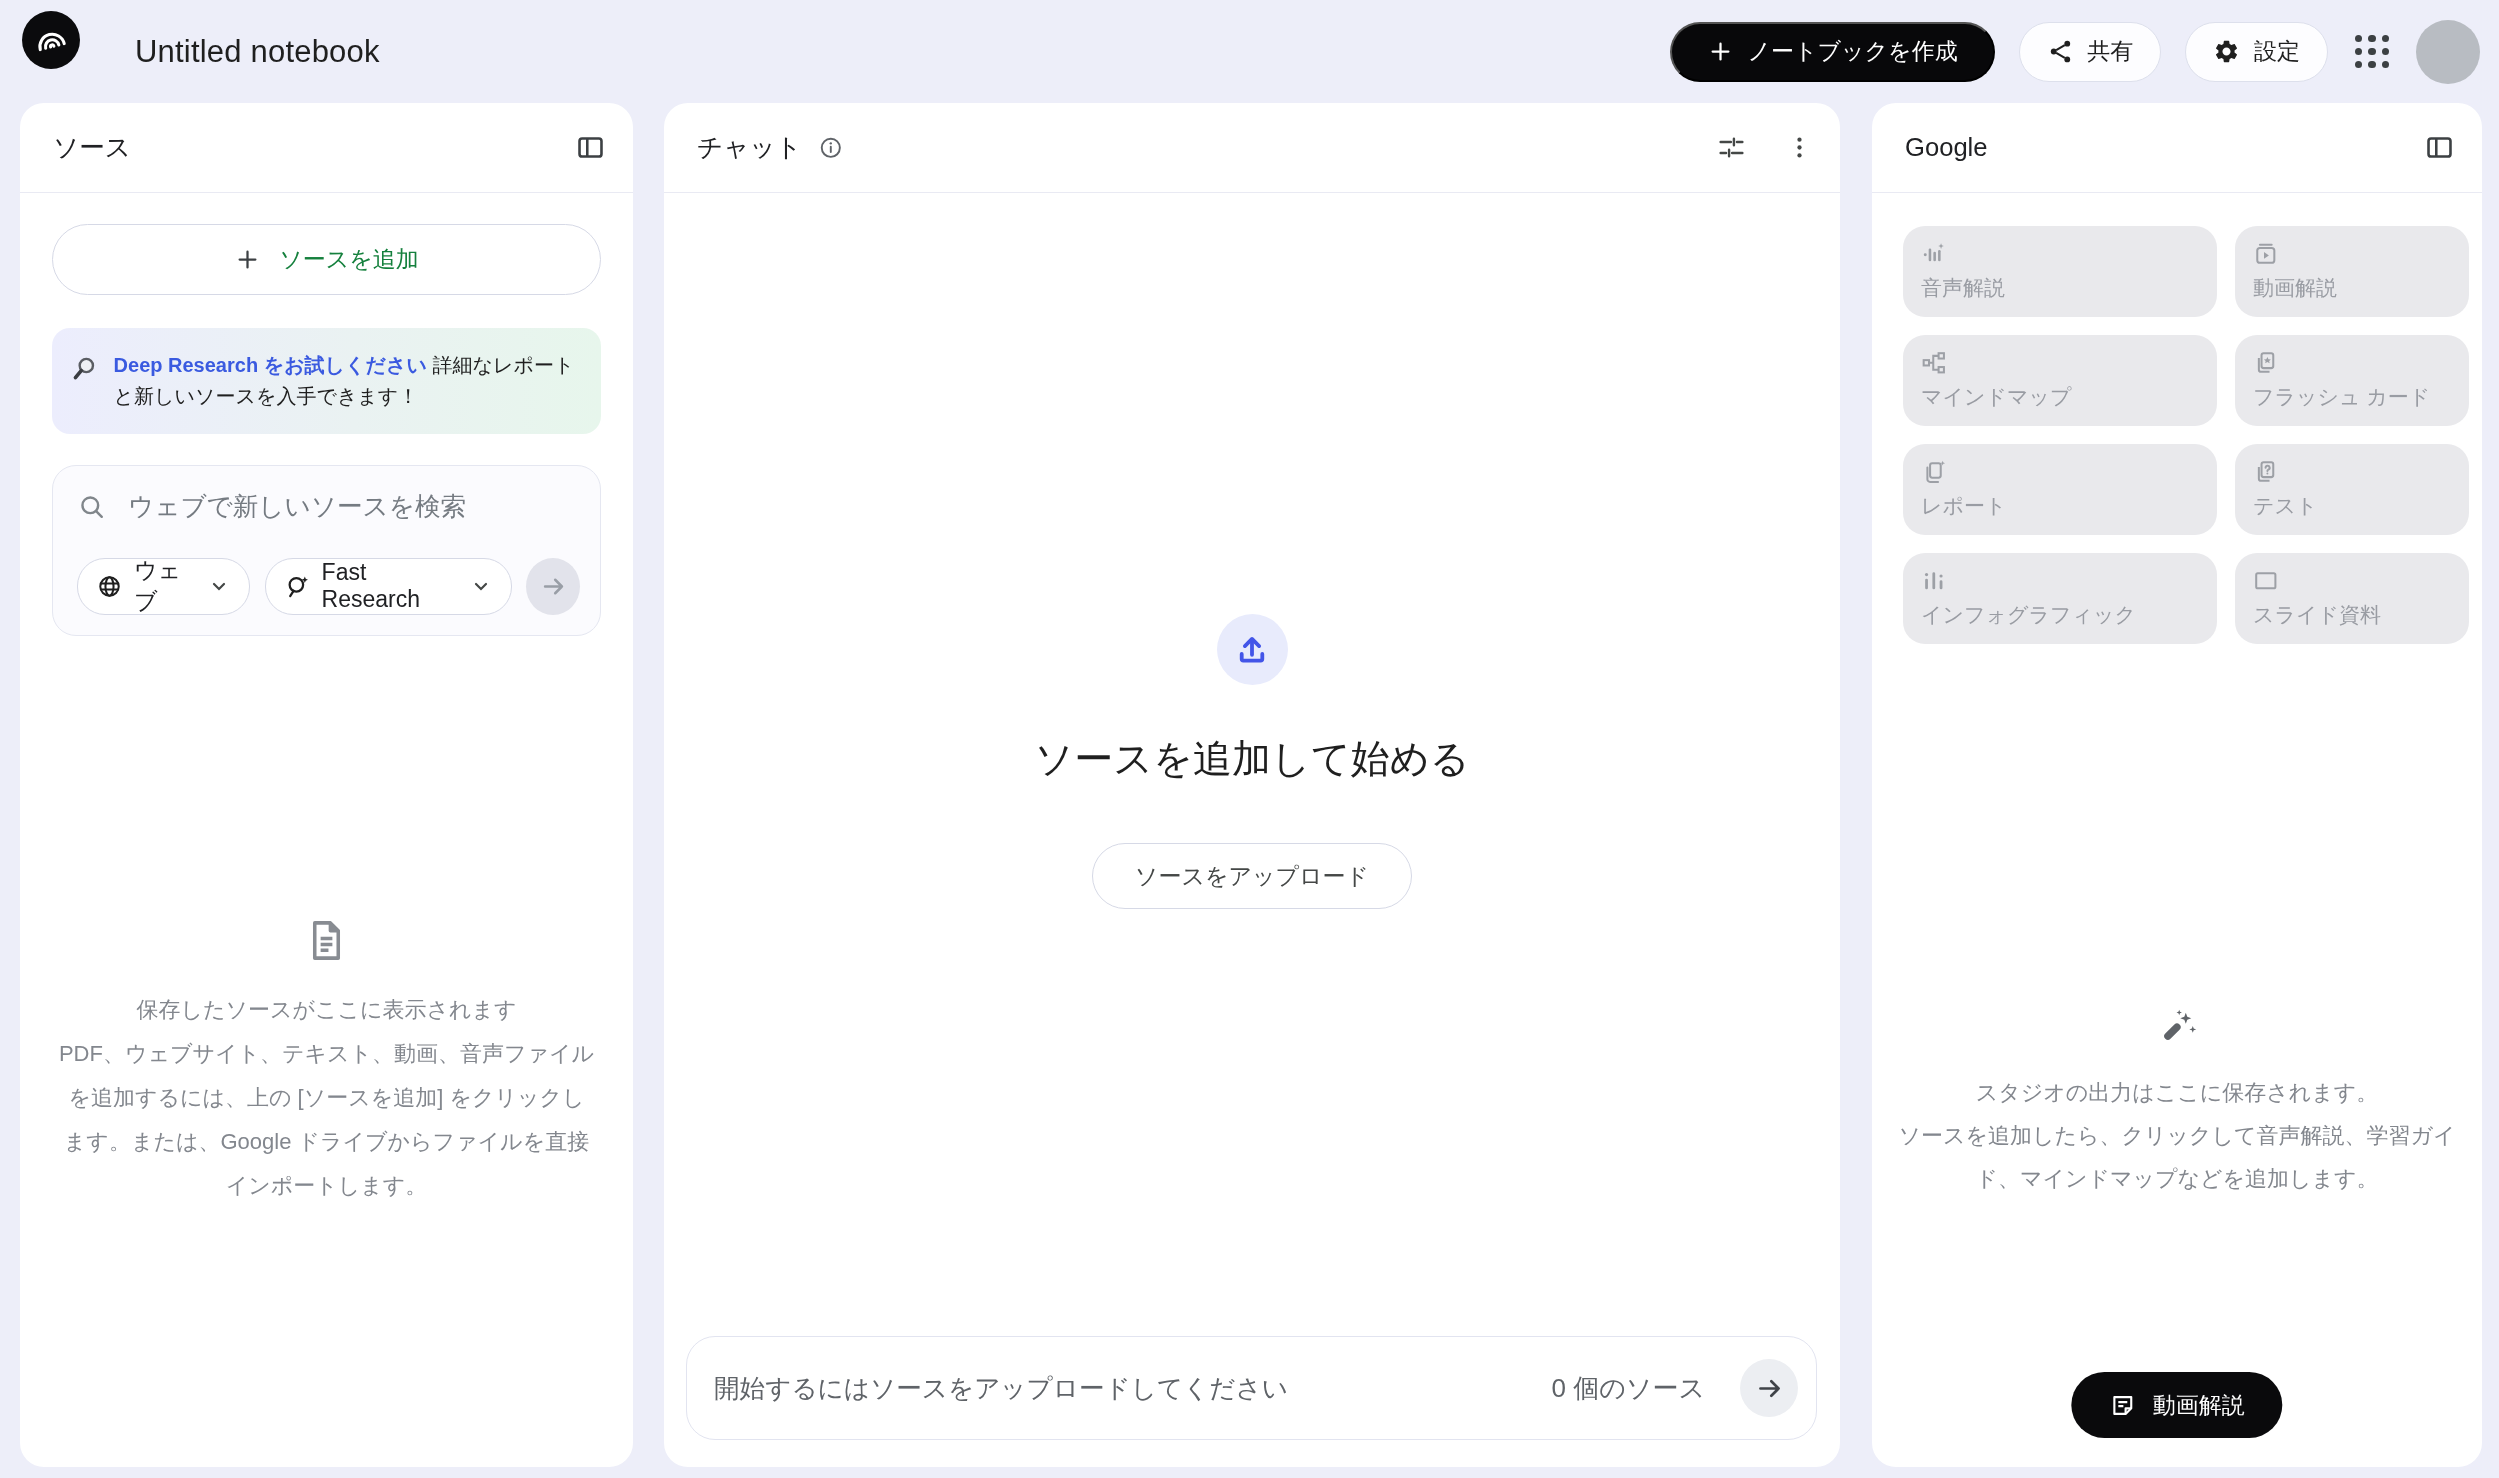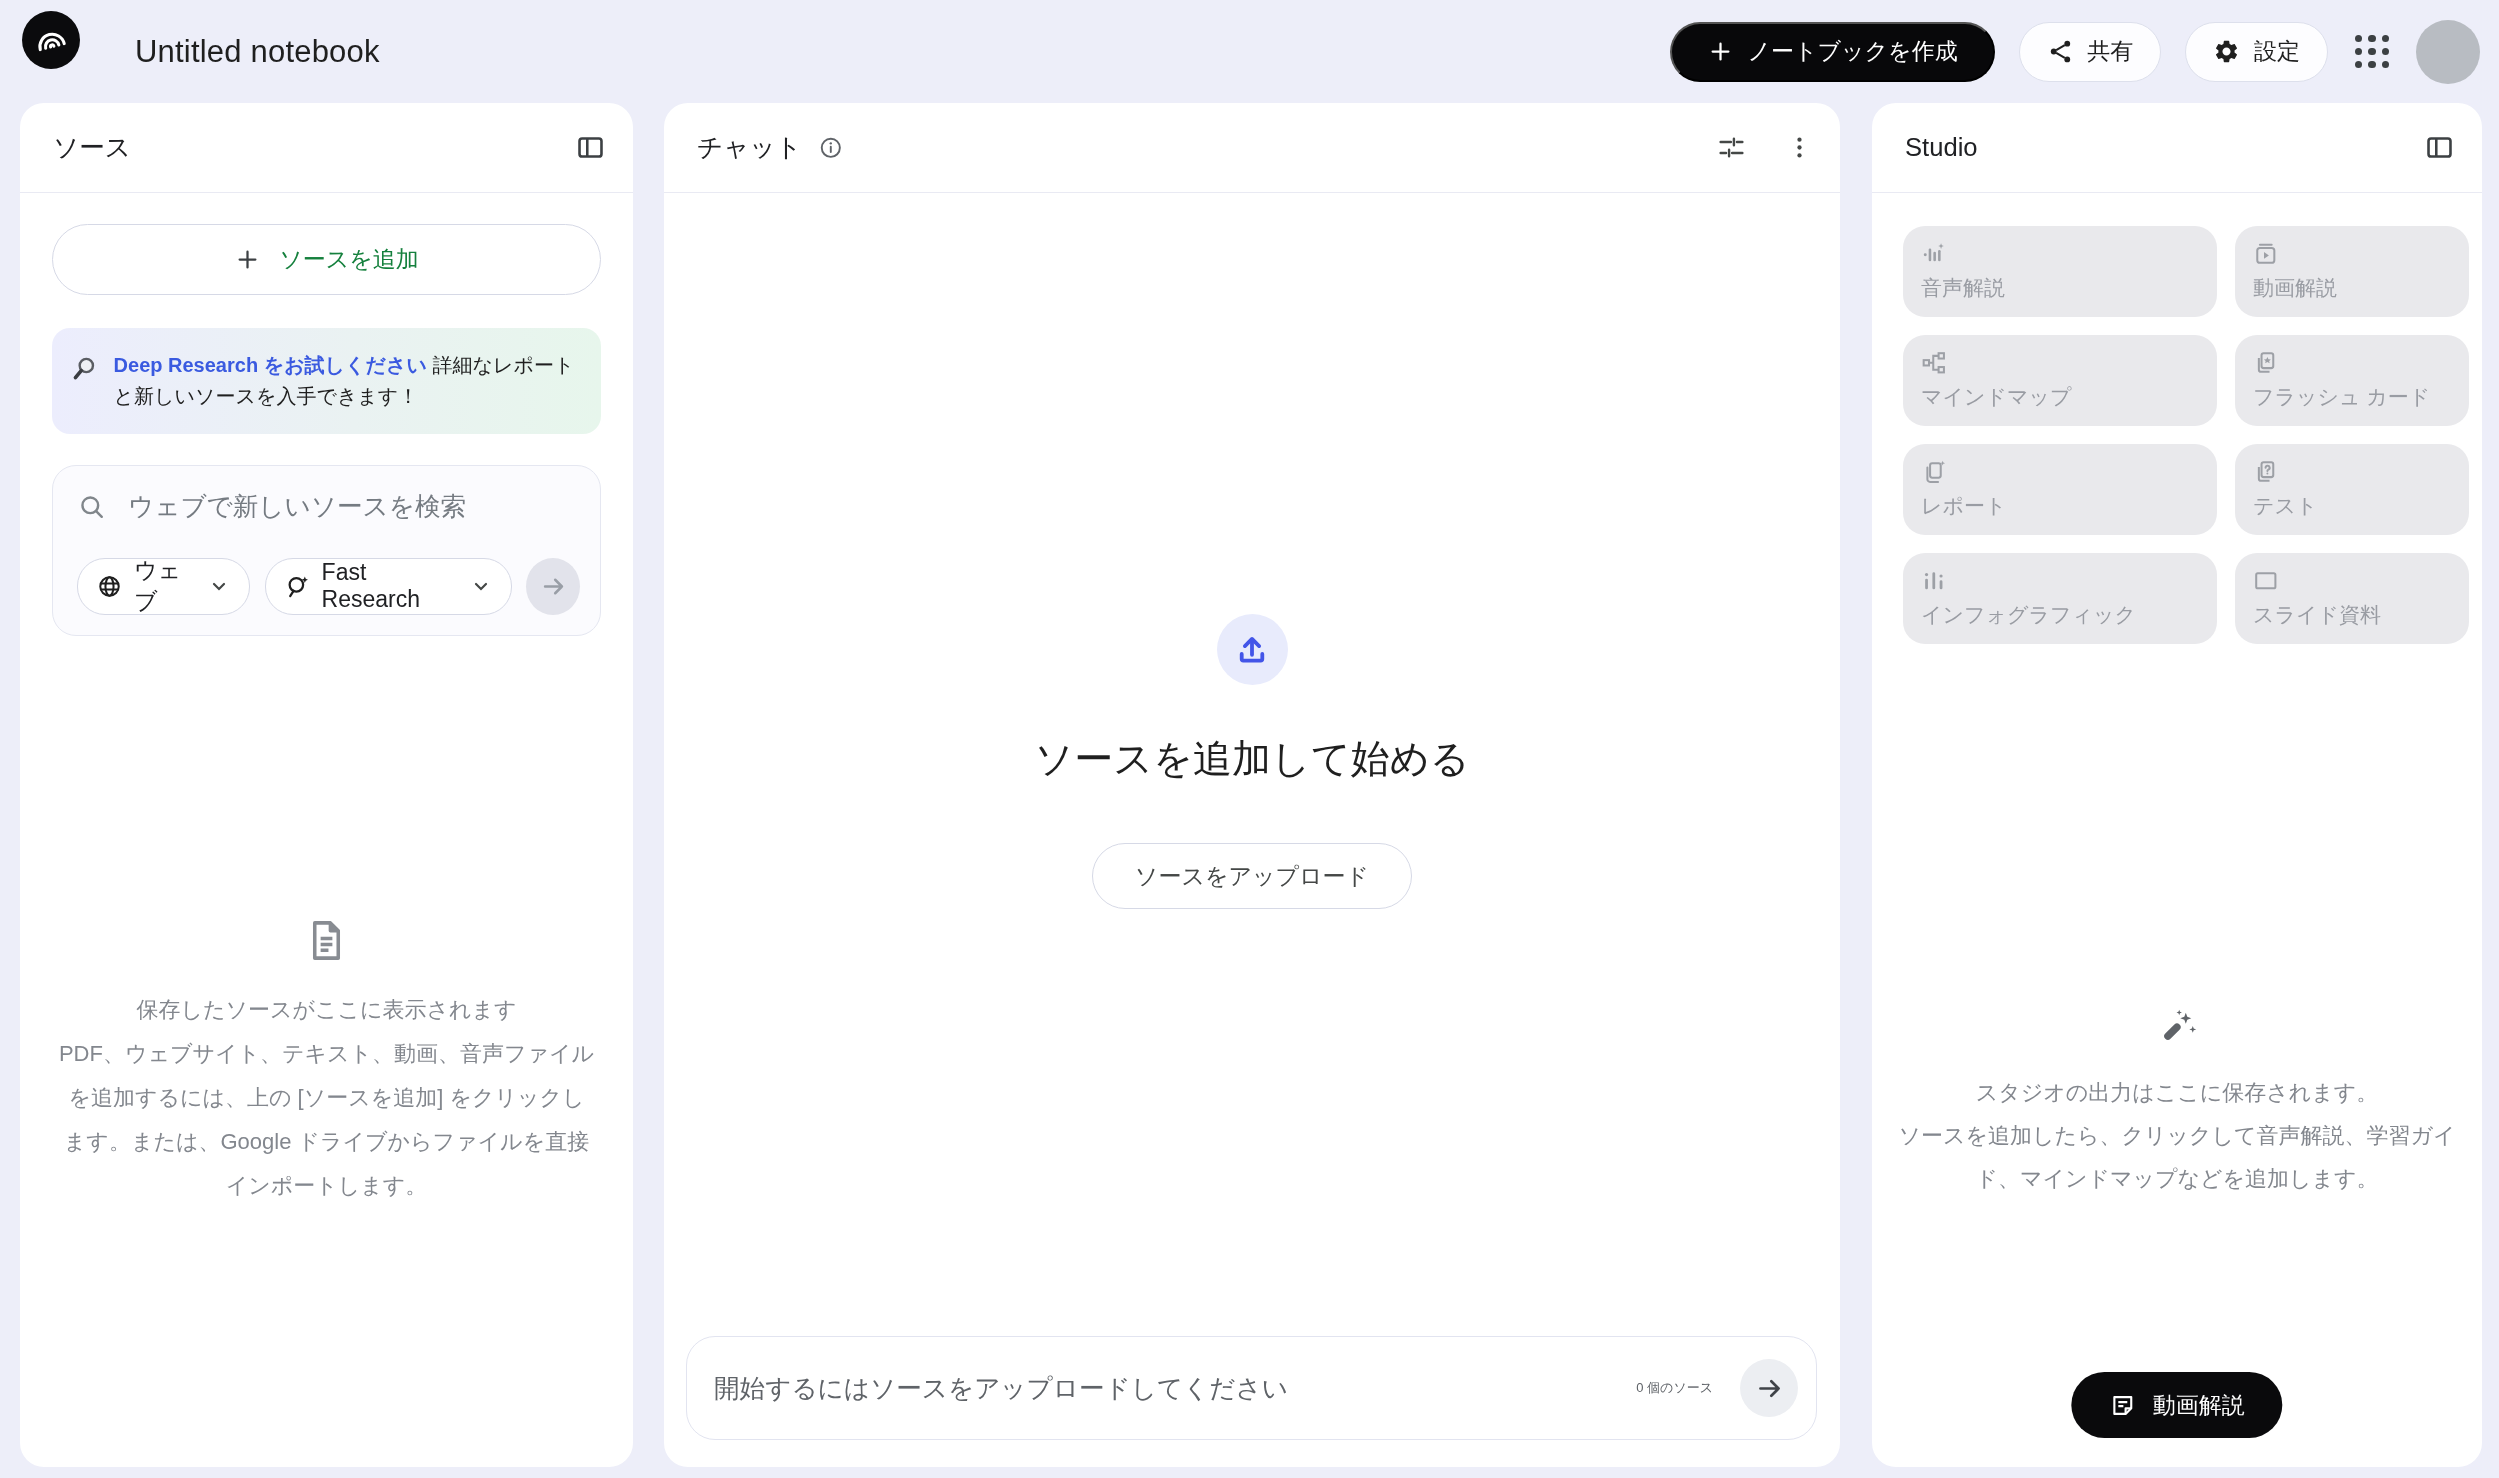--- a/index.html
+++ b/index.html
@@ -66,21 +66,21 @@
   .upload-circle { width:71px; height:71px; border-radius:50%; background:#e8ebfc; color:#4355e8;
                    display:flex; align-items:center; justify-content:center; }
   .chat-empty h1 { margin-top:47px; font-size:39px; font-weight:normal; color:#1f1f1f; }
   .upload-src-btn { margin-top:57px; height:66px; border-radius:33px; border:1.8px solid #d6d9e6; background:#fff;
                     padding:0 42px; font-size:23px; color:#444746; cursor:pointer; }
   .chat-inputbar { position:absolute; left:22px; right:23px; bottom:27px; height:104px; border-radius:29px;
                    border:1.8px solid #e2e4f0; background:#fff; display:flex; align-items:center;
                    padding:0 18px 0 27px; }
   .chat-input { flex:1; border:none; outline:none; background:transparent; font-size:25.6px; font-family:inherit; color:#3c4043; }
   .chat-input::placeholder { color:#5f6368; }
-  .src-count { font-size:13px; color:#5f6368; margin-right:27px; white-space:nowrap; }
+  .src-count { font-size:26px; color:#5f6368; margin-right:35px; white-space:nowrap; }
   .chat-send { width:58px; height:58px; border-radius:50%; background:#eceef2; border:none; color:#3f4348;
                display:flex; align-items:center; justify-content:center; cursor:pointer; }
 
   
   .studio-grid { display:grid; grid-template-columns:314px 234px; gap:18px; padding:33px 12.8px 0 31px; }
   .studio-card { height:91px; border-radius:22px; background:#e9e9ec; padding:14.6px 18px;
                  display:flex; flex-direction:column; justify-content:space-between; cursor:pointer; }
   .studio-card .ic { color:#9da0a6; height:25.6px; display:flex; align-items:flex-start; }
   .studio-card .lb { font-size:21px; color:#999ca3; white-space:nowrap; overflow:hidden; }
   .studio-empty { position:absolute; left:0; right:0; top:902px; display:flex; flex-direction:column;
@@ -293,21 +293,21 @@
       <button class="chat-send">
         <svg width="29" height="29" viewBox="0 0 24 24" fill="none" stroke="#3f4348" stroke-width="2.2" stroke-linecap="round" stroke-linejoin="round">
             <path d="M4.5 12h15M13.5 6l6 6-6 6"></path>
           </svg>
       </button>
     </div>
   </div>
 
   <div class="panel panel-studio">
     <div class="panel-header">
-      <span class="panel-title">Studio</span>
+      <span class="panel-title">Google</span>
       <button class="icon-btn">
         <svg width="31" height="31" viewBox="0 0 24 24" fill="none" stroke="#3c4043" stroke-width="2">
             <rect x="3.5" y="5" width="17" height="14" rx="2"></rect>
             <path d="M9.5 5v14"></path>
           </svg>
       </button>
     </div>
 
     <div class="studio-grid">
       <div class="studio-card">

